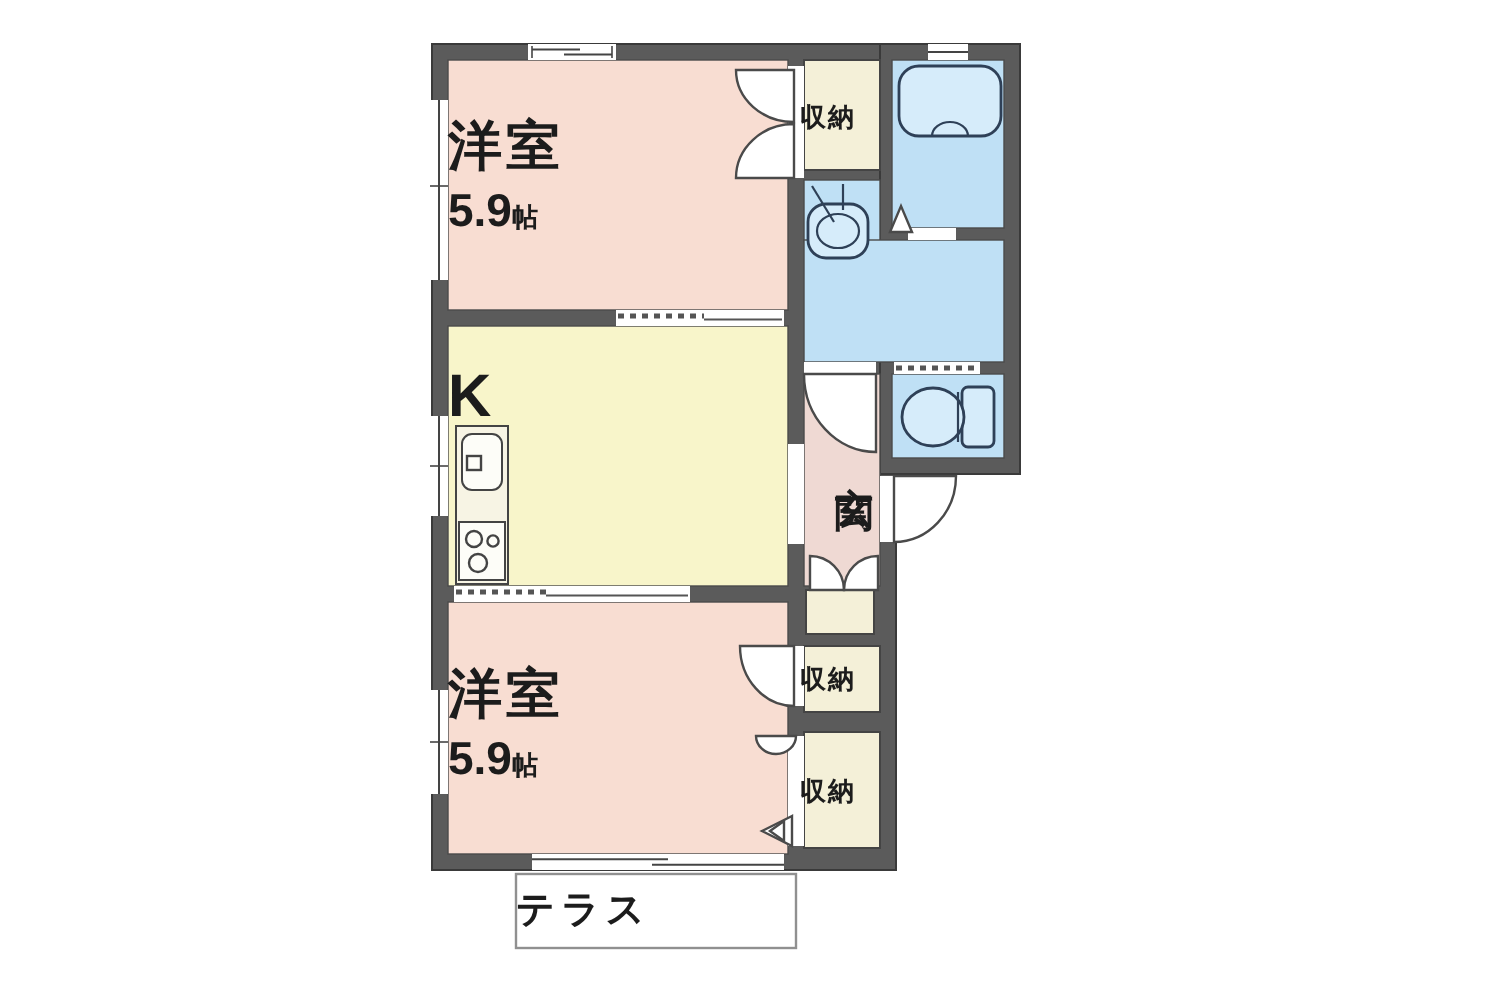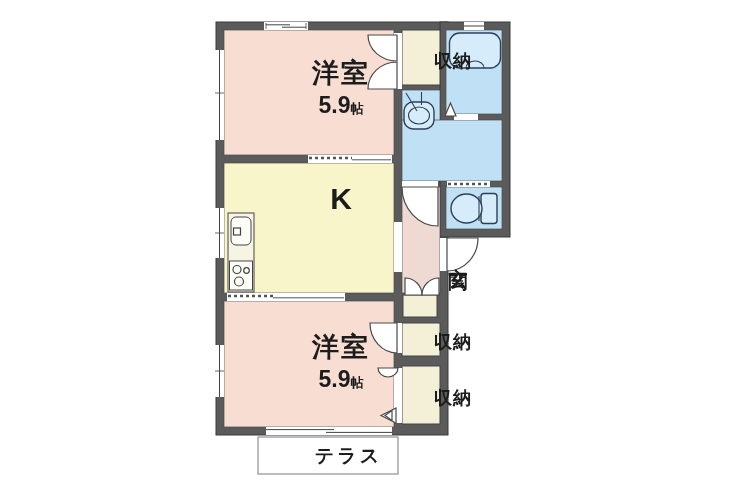--- a/index.html
+++ b/index.html
@@ -24,28 +24,28 @@
   .dashline{stroke:#555;stroke-width:2.6;fill:none;stroke-dasharray:3 3;}
   .thinline{stroke:#555;stroke-width:1;fill:none;}
   .door{fill:#ffffff;stroke:#4a4a4a;stroke-width:1.2;}
   .fix{fill:var(--fixture_blue);stroke:#2e4057;stroke-width:1.4;}
   .fixline{stroke:#2e4057;stroke-width:1.1;fill:none;}
   .kcounter{fill:#f7f4e4;stroke:#444;stroke-width:1;}
   .kwhite{fill:#fdfdf8;stroke:#444;stroke-width:1;}
   .kring{fill:none;stroke:#444;stroke-width:1.2;}
   .terrace{fill:#ffffff;stroke:var(--terrace_border);stroke-width:1.2;}
 
-  .lbl{position:absolute;text-align:center;line-height:1;white-space:nowrap;padding-left:32px;}
+  .lbl{position:absolute;line-height:1;white-space:nowrap;}
   .room-name{font-size:27px;font-weight:bold;letter-spacing:2px;}
   .room-size{font-size:23px;font-weight:bold;margin-top:7px;}
   .room-size .unit{font-size:13px;font-weight:bold;}
   .k-name{font-size:30px;font-weight:bold;}
   .k-size{font-size:26px;font-weight:bold;margin-top:8px;}
   .k-size .unit{font-size:14px;font-weight:bold;}
-  .closet-lbl{font-size:18px;font-weight:bold;letter-spacing:1px;}
+  .closet-lbl{font-size:13px;font-weight:bold;letter-spacing:1px;}
   .genkan-lbl{font-size:19px;font-weight:bold;writing-mode:vertical-rl;text-orientation:upright;
               letter-spacing:4px;line-height:1;}
   .terrace-lbl{font-size:19px;font-weight:bold;letter-spacing:3px;}
 </style>
 </head>
 <body>
 
 <div id="canvas">
 
   <svg id="plan-svg" width="747" height="500" viewBox="0 0 747 500">

